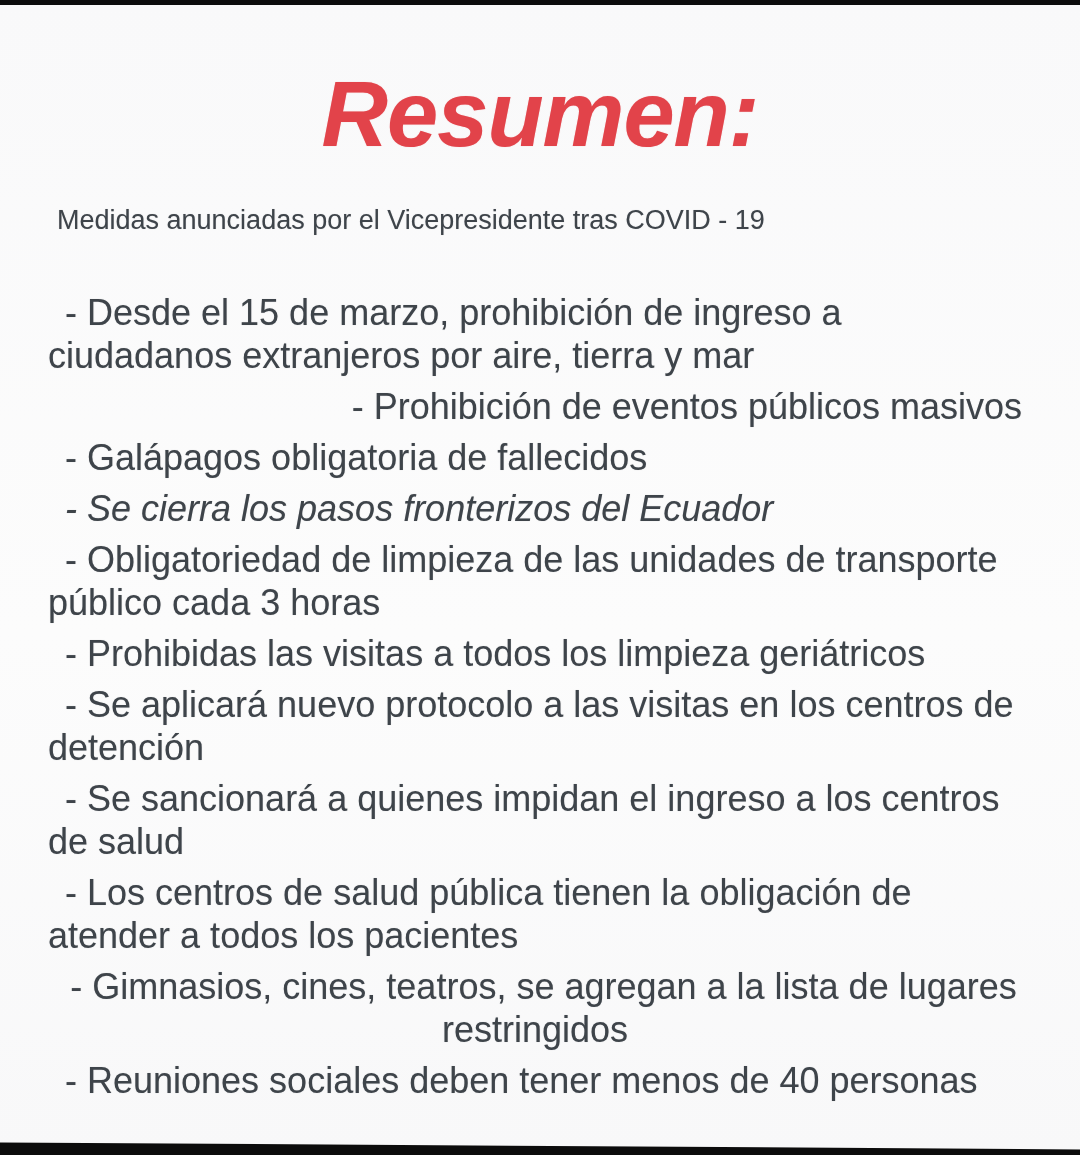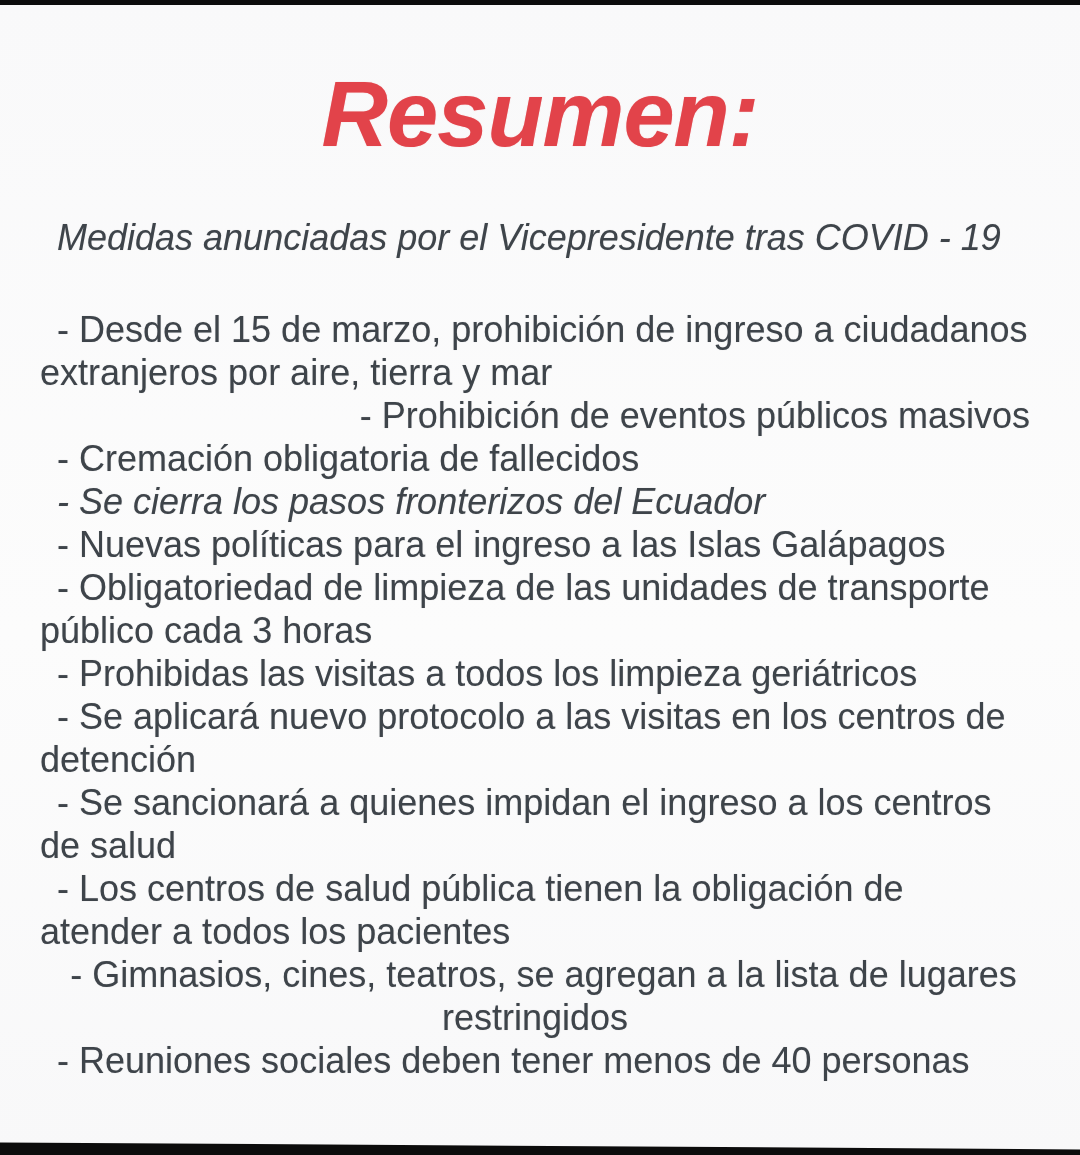--- a/index.html
+++ b/index.html
@@ -24,56 +24,54 @@
     margin: 66px 0 0 0;
     text-align: center;
     font-style: italic;
     font-weight: bold;
     font-size: 92px;
     line-height: 1.05;
     letter-spacing: -1px;
     text-shadow: 0 0 1px rgba(220, 70, 75, 0.35);
   }
   .subtitle {
-    margin: 53px 40px 0 40px;
+    margin: 36px 40px 0 40px;
     max-width: 990px;
     text-indent: 17px;
-    font-size: 36px;
+    font-size: 27px;
     line-height: 43px;
     text-shadow: 0 0 1px rgba(62, 68, 74, 0.25);
-    font-style: italic;
   }
   .measures {
     margin: 49px 40px 0 40px;
     max-width: 990px;
   }
   .measure {
-    margin: 0;
+    margin: 8px;
     text-indent: 17px;
     font-size: 36px;
     line-height: 43px;
     text-shadow: 0 0 1px rgba(62, 68, 74, 0.25);
   }
 </style>
 </head>
 <body>
 
 <div class="screen" style="background-color: rgb(251, 251, 252);">
   <div class="bezel-top" style="background: rgb(12, 12, 12);"></div>
 
   <h1 class="title" style="color: rgb(226, 67, 74);">Resumen:</h1>
 
   <p class="subtitle" style="color: rgb(62, 68, 74);">Medidas anunciadas por el Vicepresidente tras COVID - 19</p>
 
   <div class="measures">
       <p class="measure" style="color: rgb(62, 68, 74);">- Desde el 15 de marzo, prohibición de ingreso a ciudadanos extranjeros por aire, tierra y mar</p>
       <p class="measure" style="color: rgb(62, 68, 74); text-align: right;">- Prohibición de eventos públicos masivos</p>
-      <p class="measure" style="color: rgb(62, 68, 74);">- Cremación obligatoria de fallecidos</p>
+      <p class="measure" style="color: rgb(62, 68, 74);">- Galápagos obligatoria de fallecidos</p>
       <p class="measure" style="color: rgb(62, 68, 74); font-style: italic;">- Se cierra los pasos fronterizos del Ecuador</p>
-      <p class="measure" style="color: rgb(62, 68, 74);">- Nuevas políticas para el ingreso a las Islas Galápagos</p>
       <p class="measure" style="color: rgb(62, 68, 74);">- Obligatoriedad de limpieza de las unidades de transporte público cada 3 horas</p>
       <p class="measure" style="color: rgb(62, 68, 74);">- Prohibidas las visitas a todos los limpieza geriátricos</p>
       <p class="measure" style="color: rgb(62, 68, 74);">- Se aplicará nuevo protocolo a las visitas en los centros de detención</p>
       <p class="measure" style="color: rgb(62, 68, 74);">- Se sancionará a quienes impidan el ingreso a los centros de salud</p>
       <p class="measure" style="color: rgb(62, 68, 74);">- Los centros de salud pública tienen la obligación de atender a todos los pacientes</p>
       <p class="measure" style="color: rgb(62, 68, 74); text-align: center;">- Gimnasios, cines, teatros, se agregan a la lista de lugares restringidos</p>
       <p class="measure" style="color: rgb(62, 68, 74);">- Reuniones sociales deben tener menos de 40 personas</p>
     </div>
 
   <div class="bezel-bottom" style="background: rgb(12, 12, 12);"></div>

